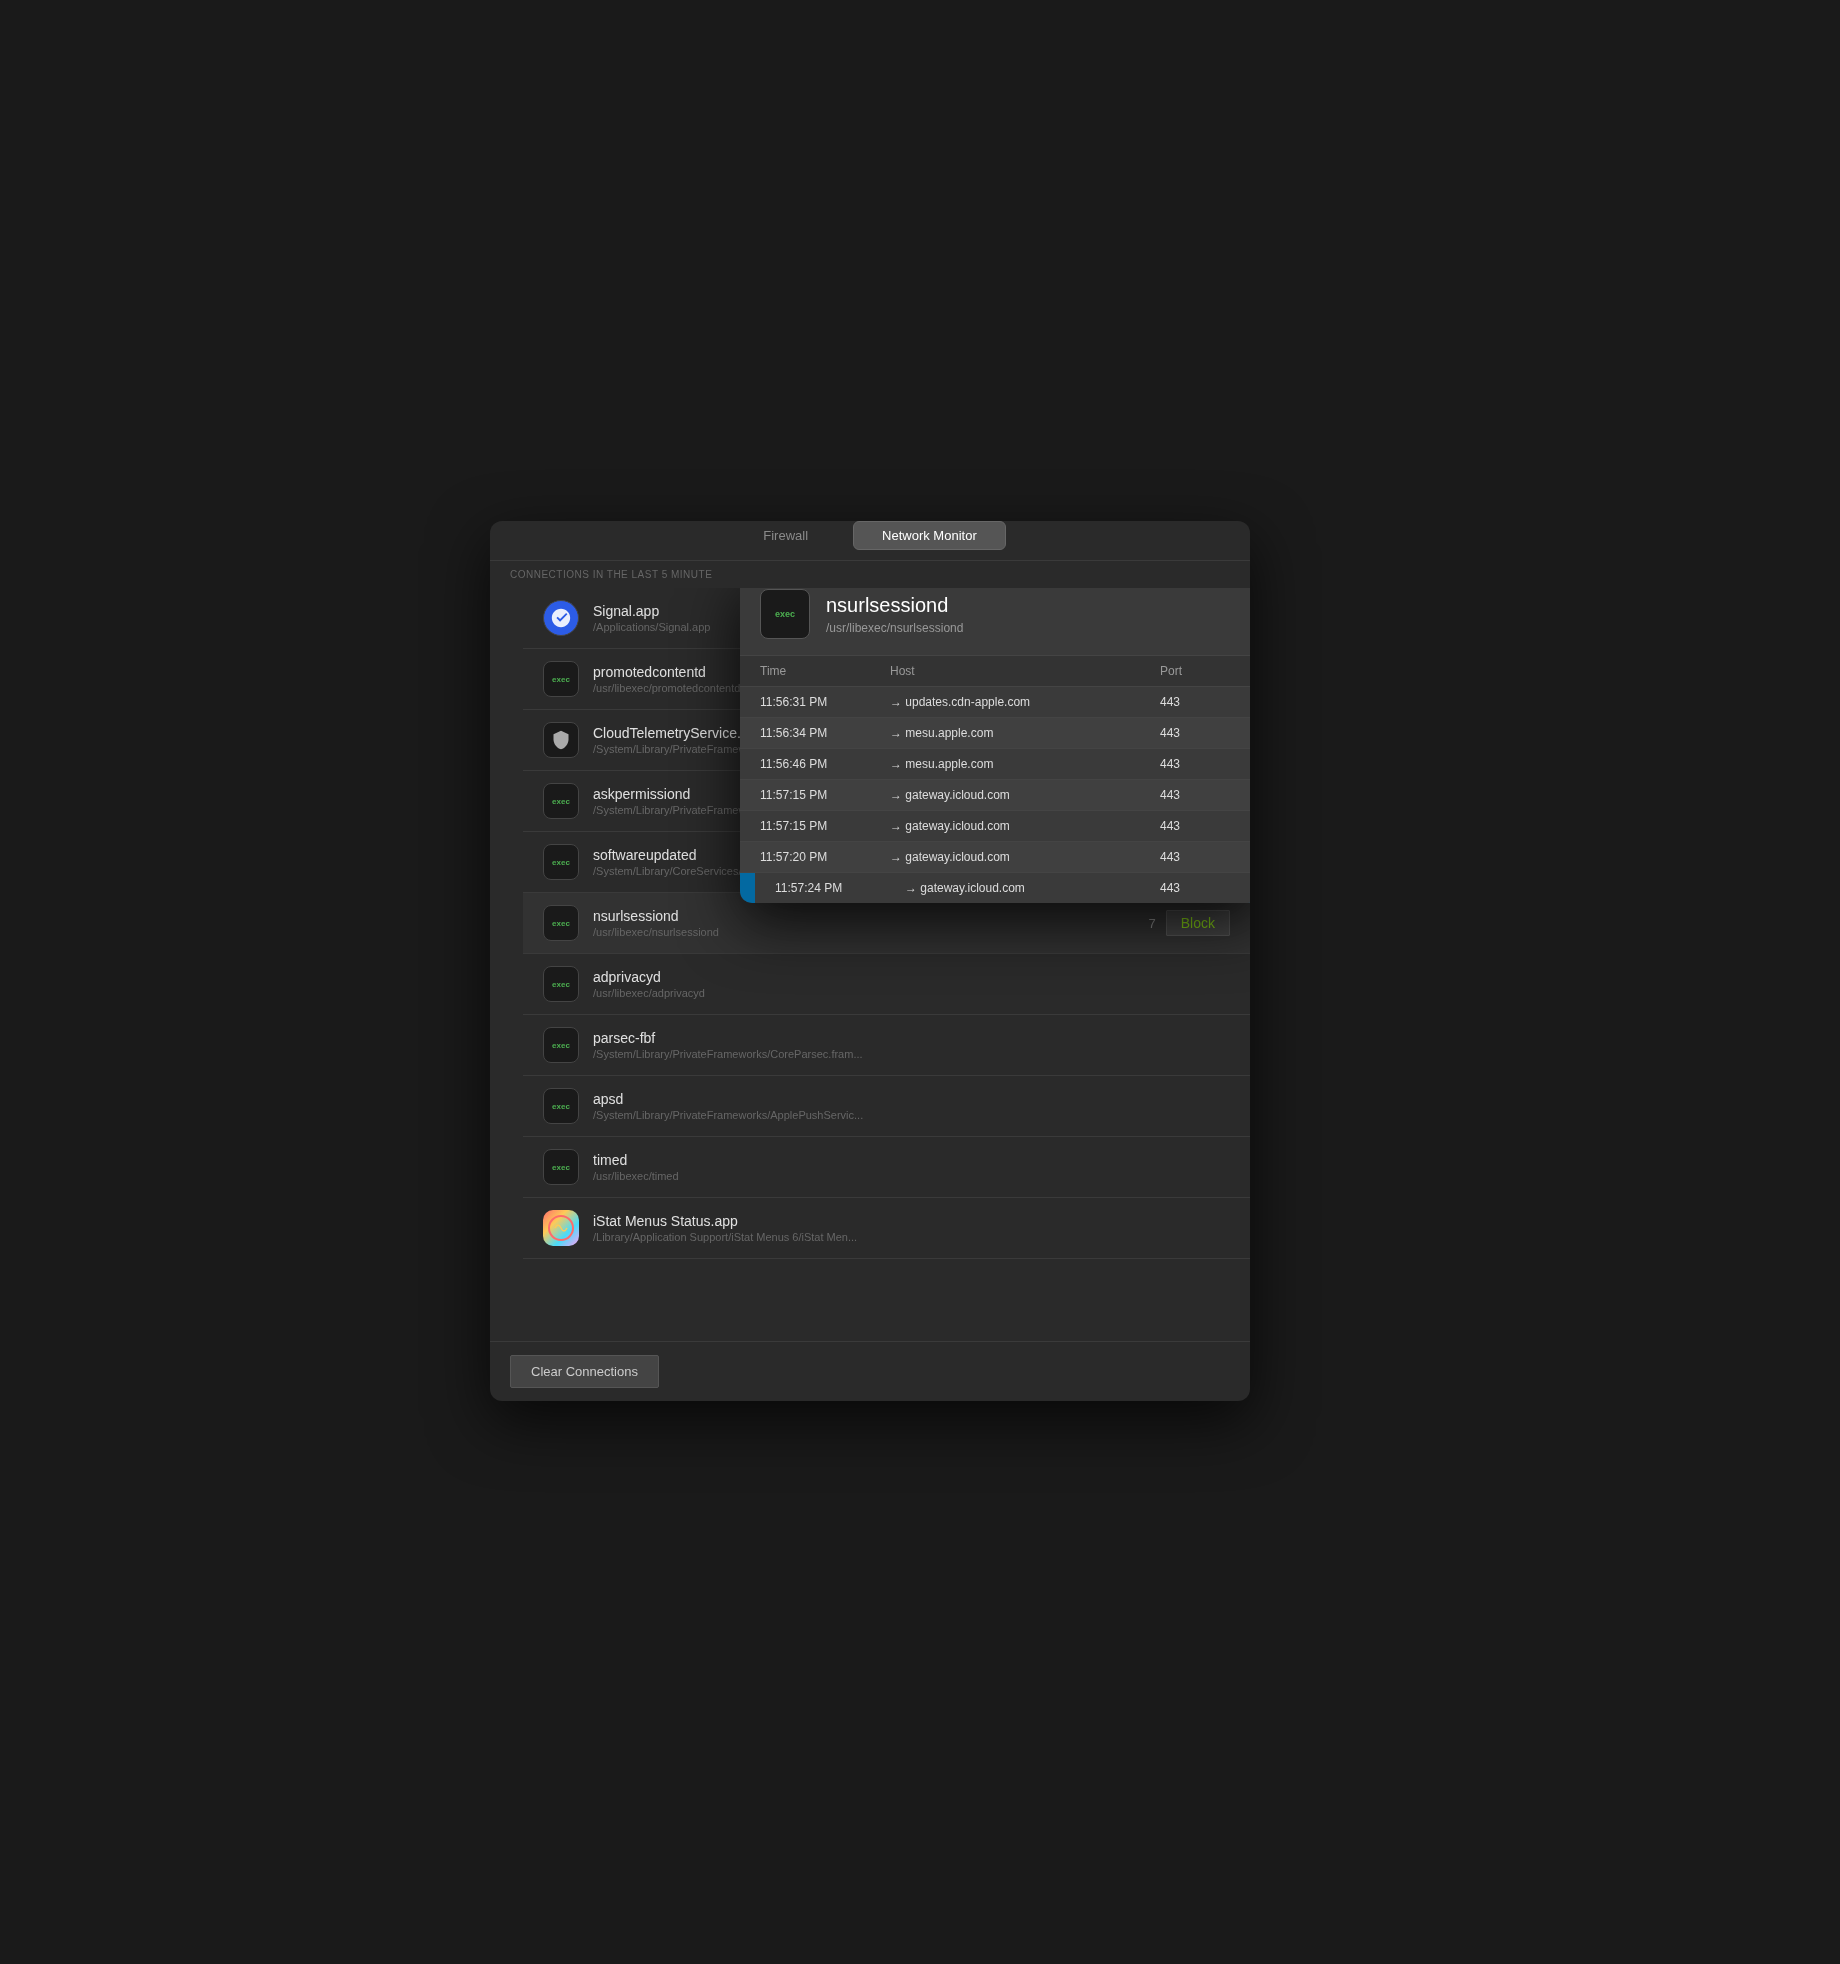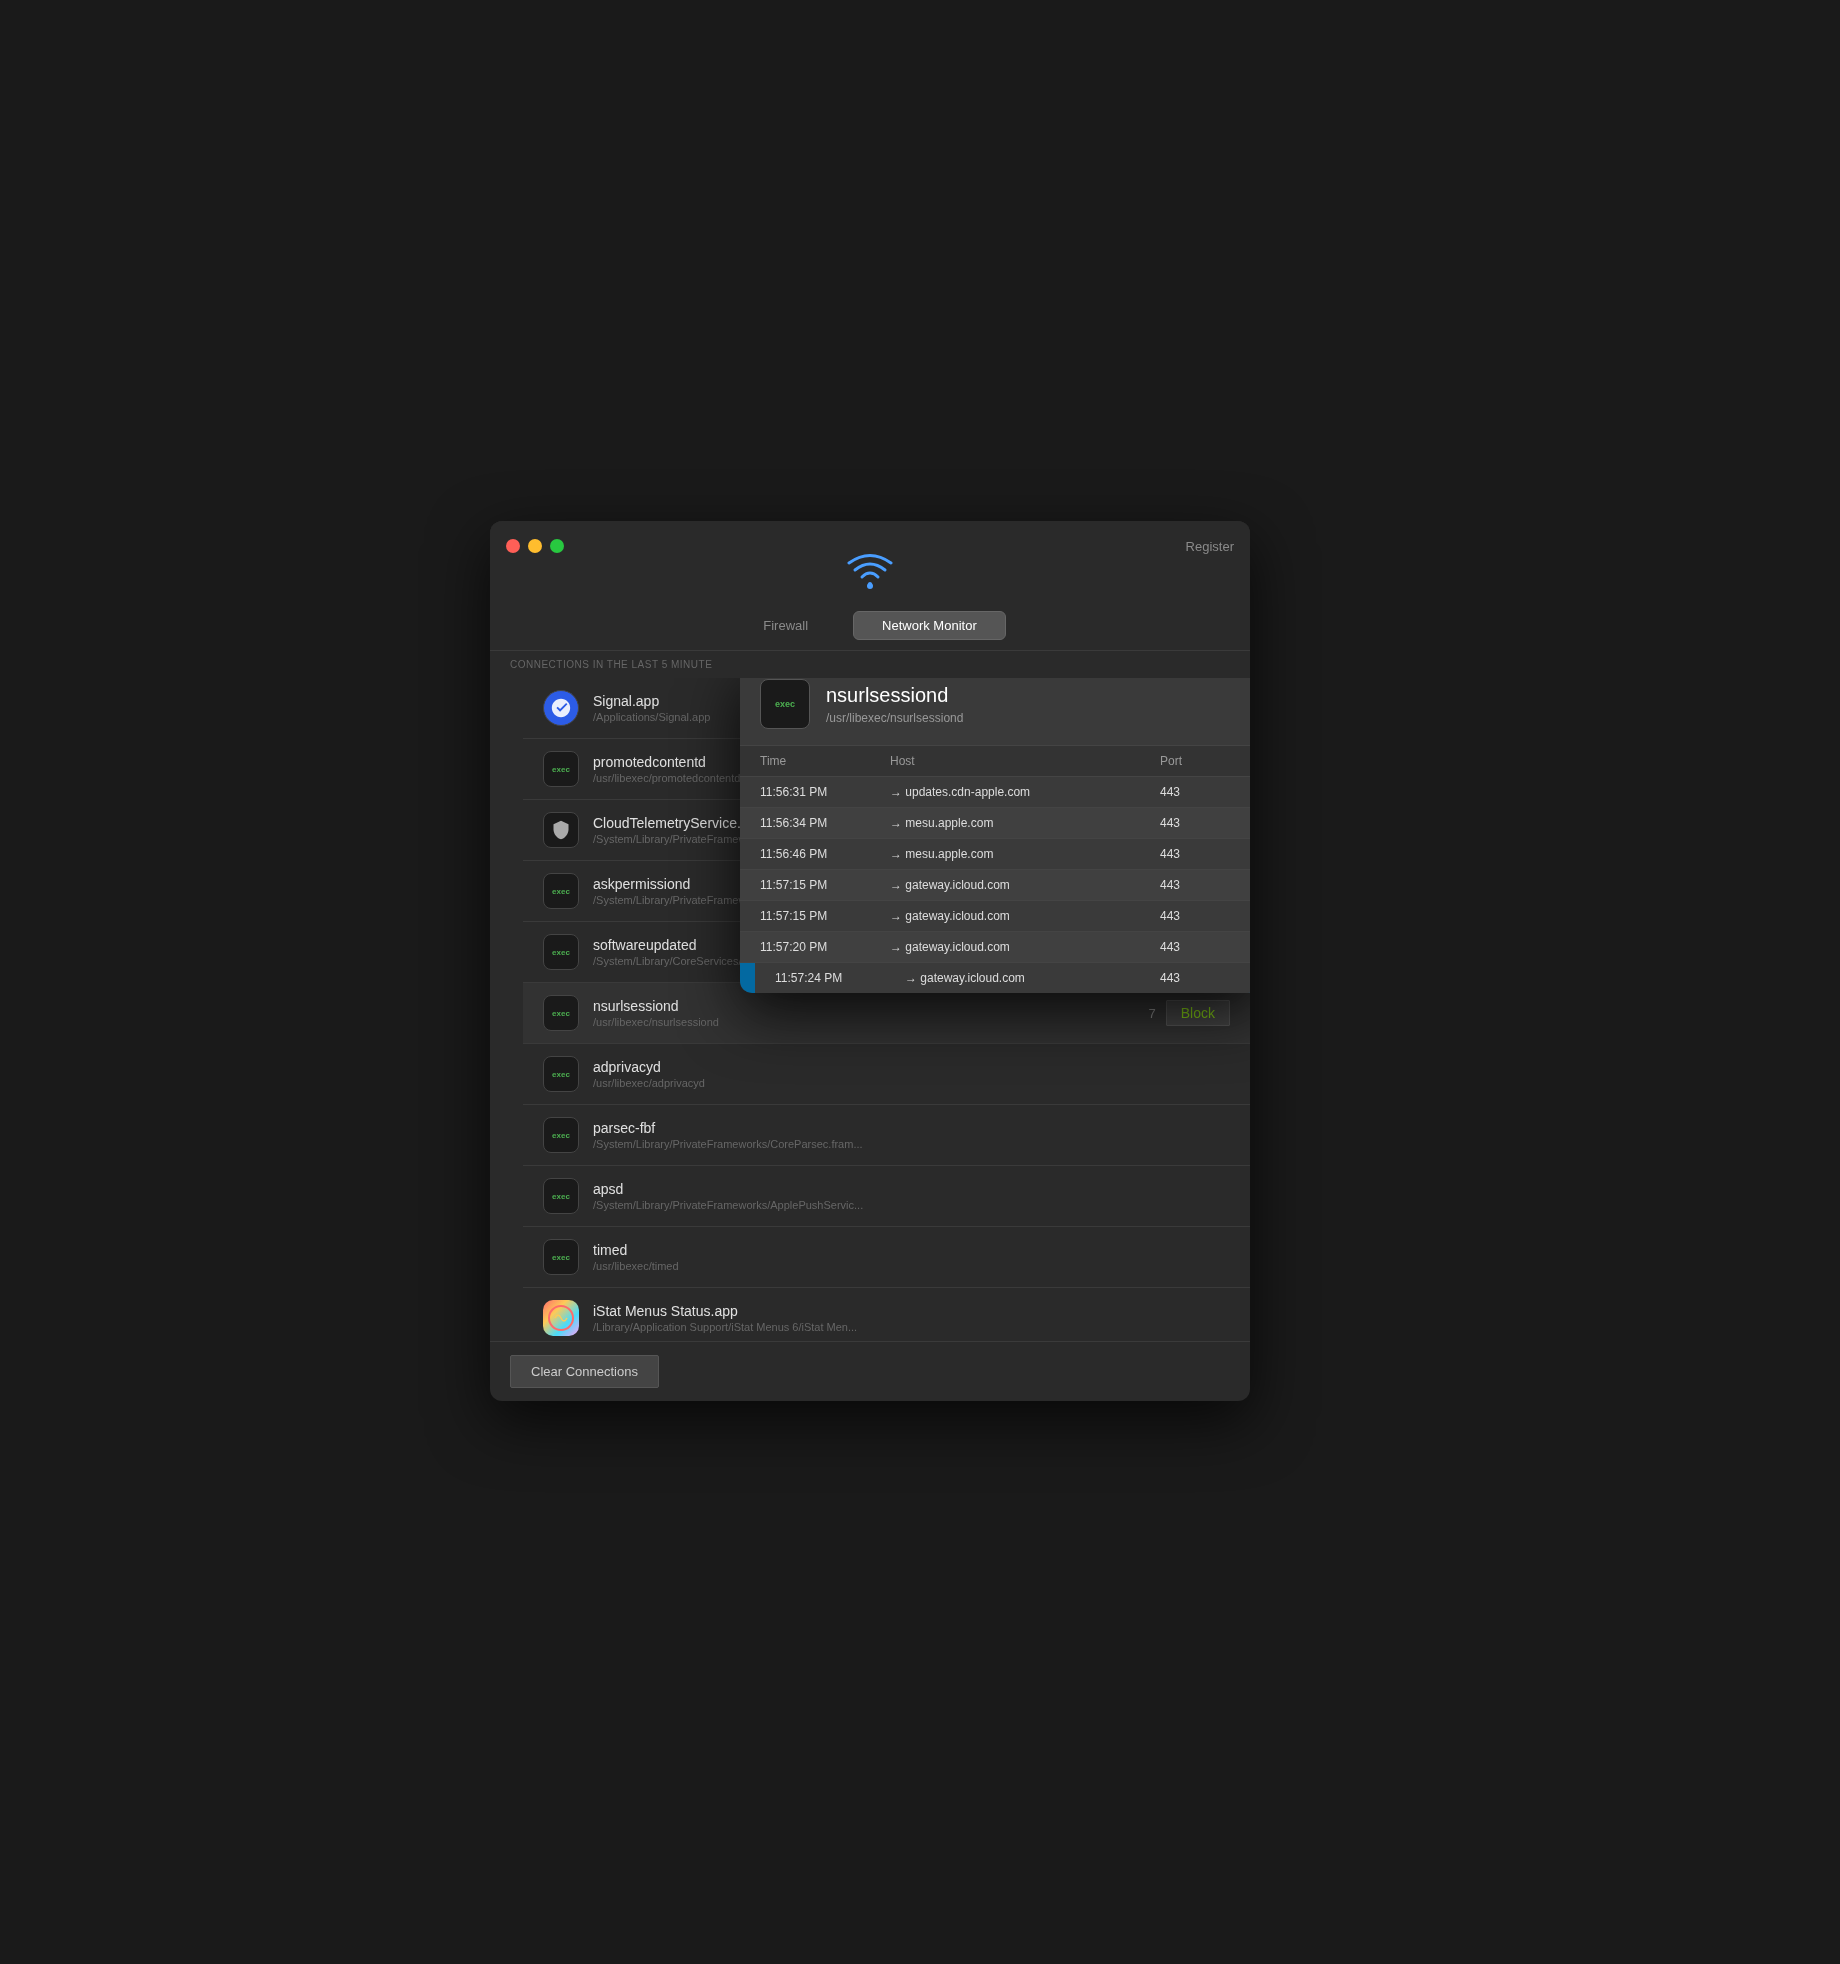--- a/index.html
+++ b/index.html
@@ -302,37 +302,20 @@
       background: linear-gradient(135deg, #ff6b6b, #feca57, #48dbfb, #ff9ff3);
       border-radius: 10px;
     }
   </style>
 </head>
 <body>
 
 <div class="desktop">
   <div class="main-window">
 
-    <div class="title-bar">
-      <div class="traffic-lights">
-        <div class="traffic-light tl-red"></div>
-        <div class="traffic-light tl-yellow"></div>
-        <div class="traffic-light tl-green"></div>
-      </div>
-
-      <svg class="wifi-icon" viewBox="0 0 50 45" xmlns="http://www.w3.org/2000/svg">
-        <path d="M25 35 L25 35" stroke="#4a9eff" stroke-width="4" stroke-linecap="round"></path>
-        <circle cx="25" cy="37" r="3" fill="#4a9eff"></circle>
-        <path d="M17 28 Q25 20 33 28" stroke="#4a9eff" stroke-width="3" stroke-linecap="round" fill="none"></path>
-        <path d="M10 21 Q25 9 40 21" stroke="#4a9eff" stroke-width="3" stroke-linecap="round" fill="none"></path>
-        <path d="M4 14 Q25 -1 46 14" stroke="#4a9eff" stroke-width="3" stroke-linecap="round" fill="none"></path>
-      </svg>
-
-      <button class="register-btn">Register</button>
-    </div>
 
     <div class="tabs-bar">
       <div class="tab">Firewall</div>
       <div class="tab active">Network Monitor</div>
     </div>
 
     <div class="connections-header">CONNECTIONS IN THE LAST 5 MINUTE</div>
 
     <div class="connections-list">
 

